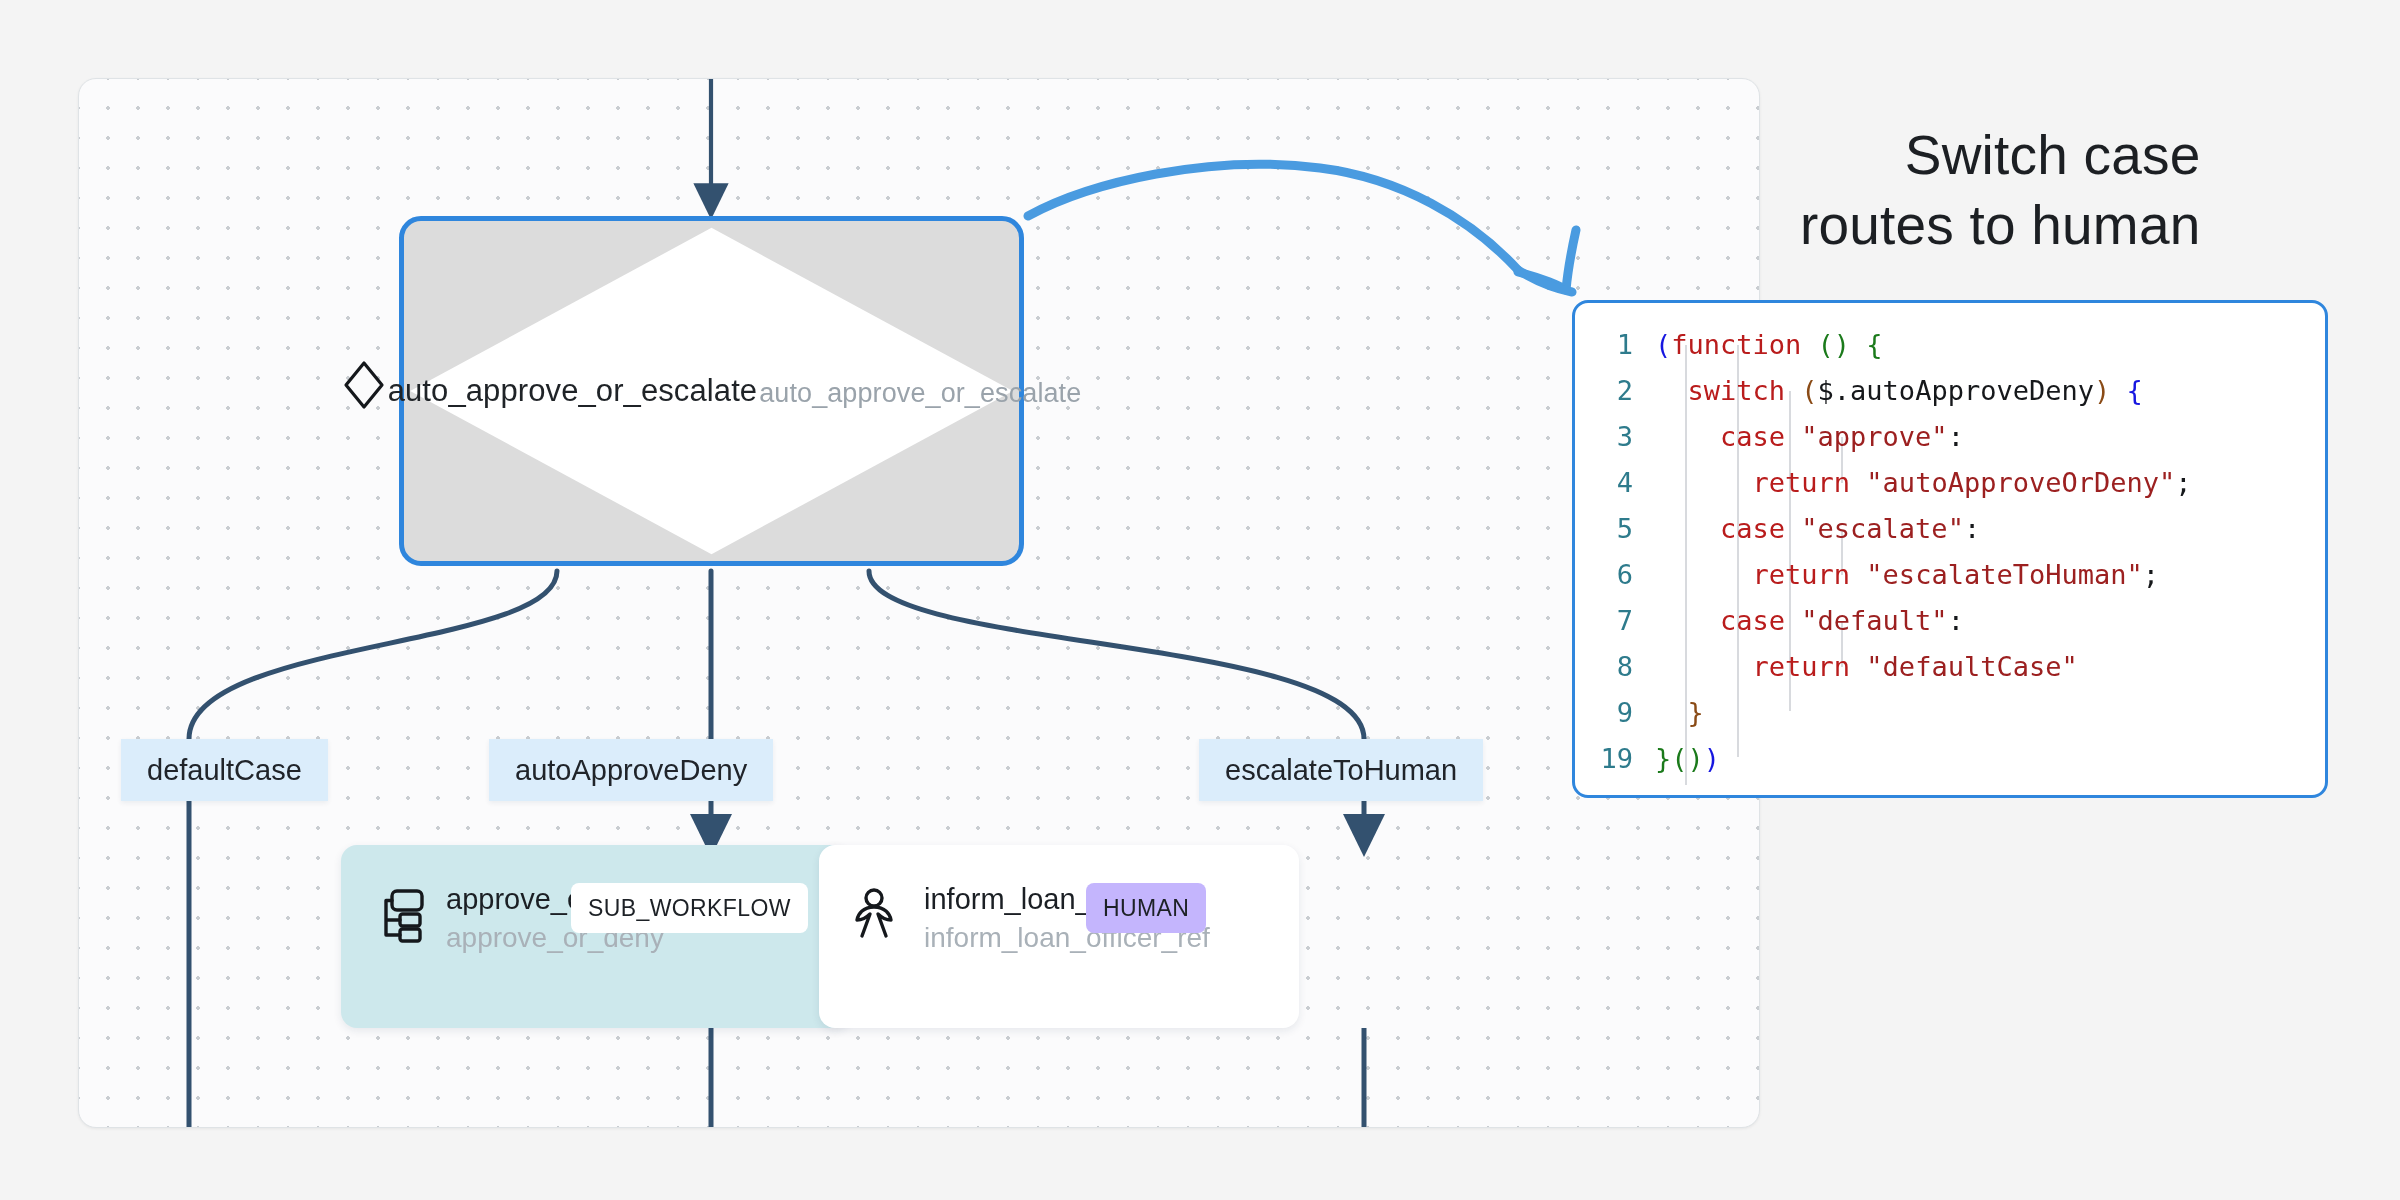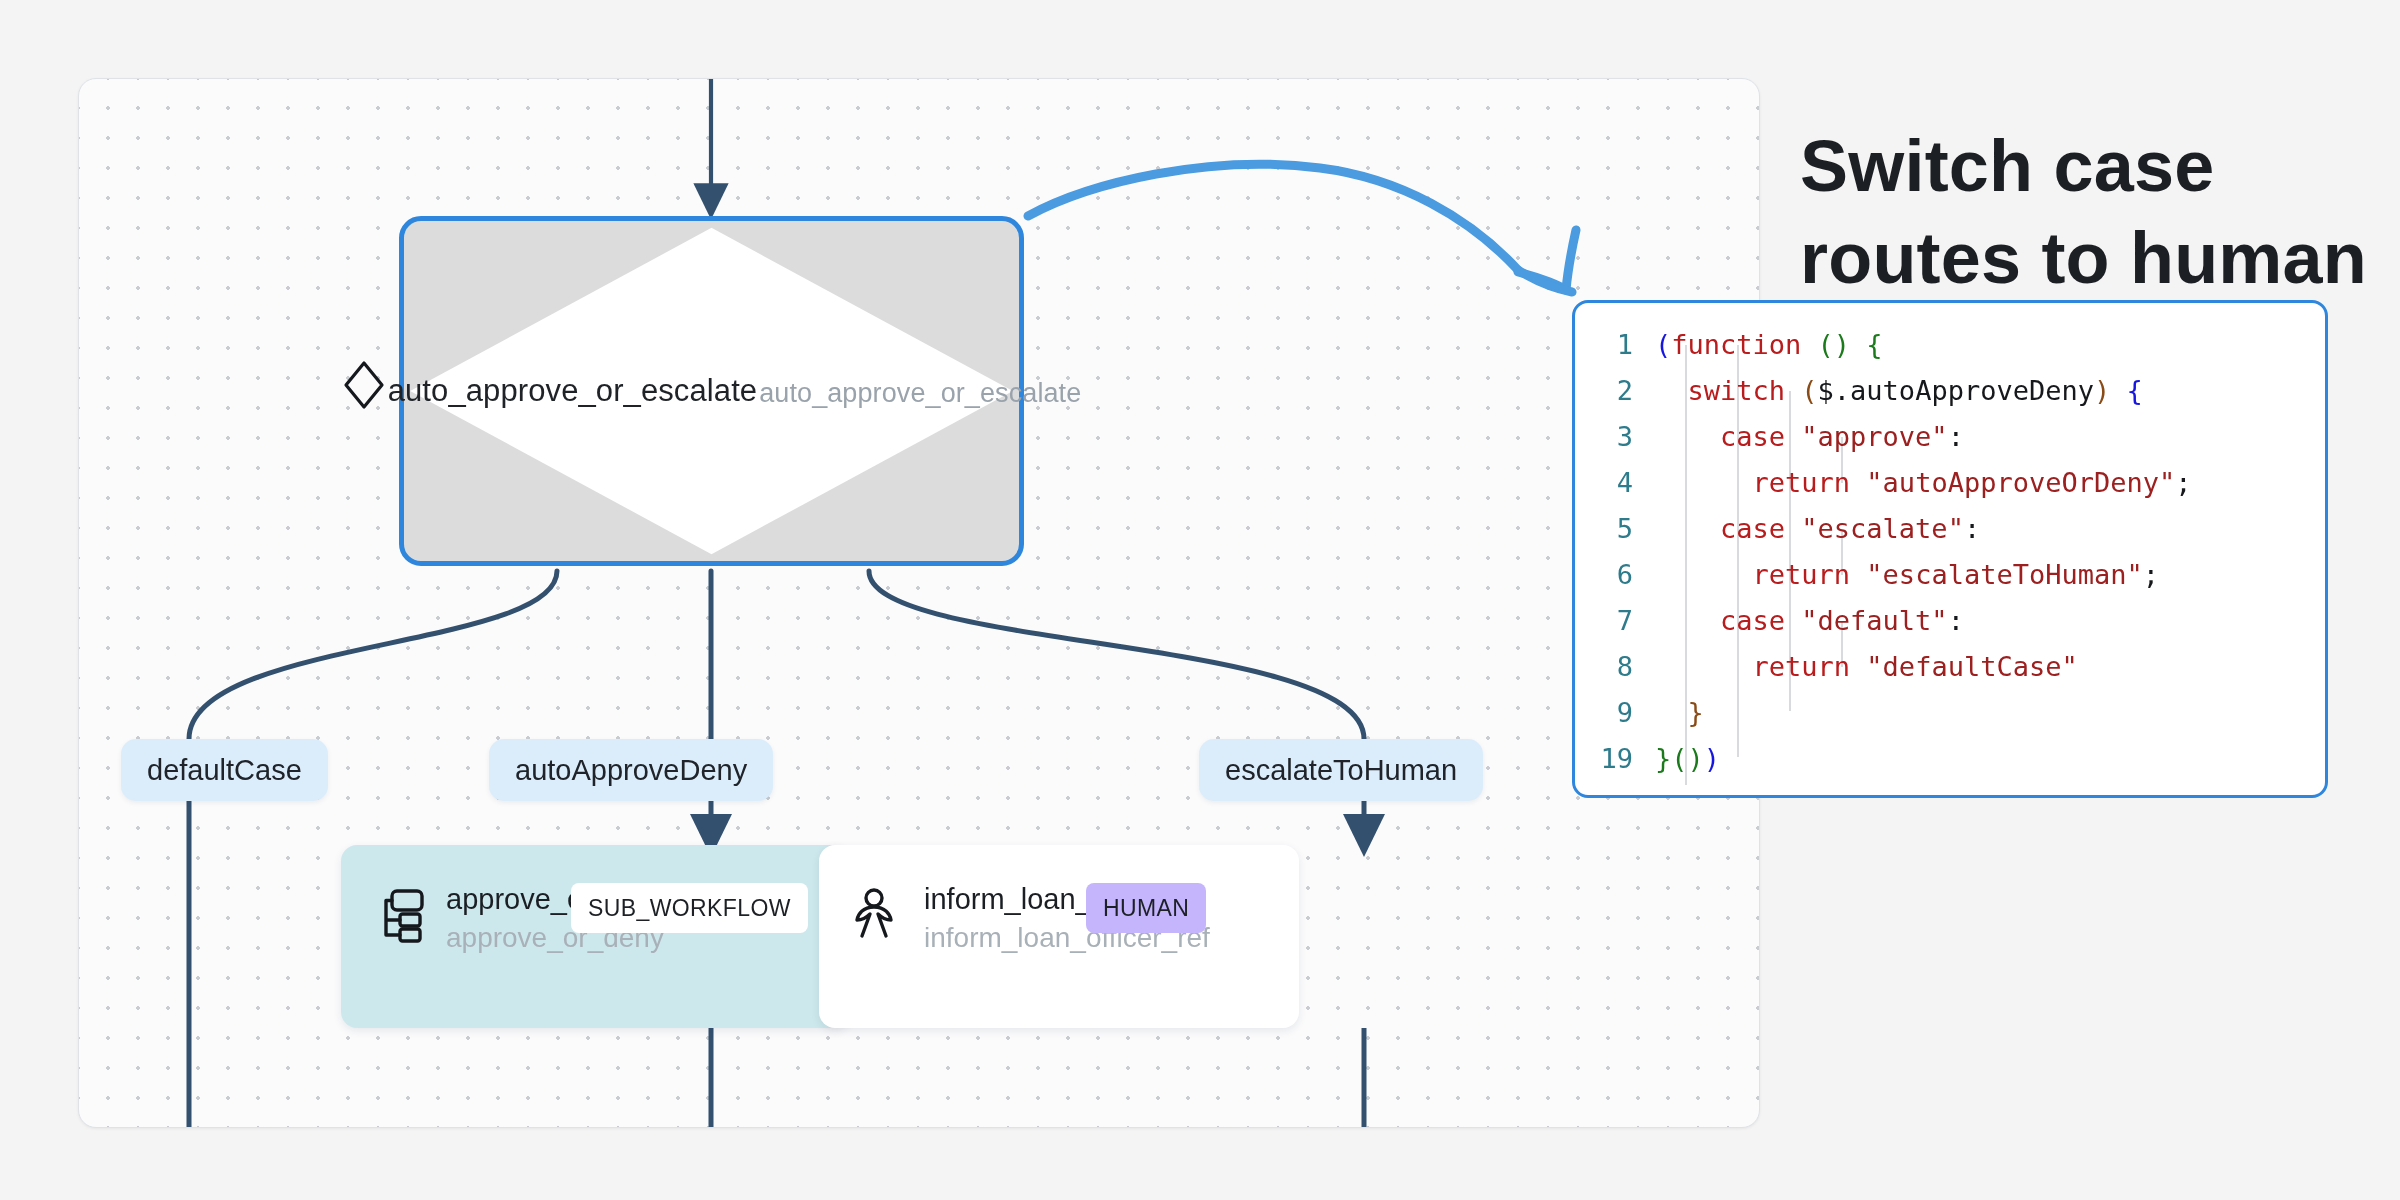--- a/index.html
+++ b/index.html
@@ -52,21 +52,21 @@
     font-size:31px;color:#1f2327;letter-spacing:.1px;white-space:nowrap;
   }
   .node-sub{
     font-size:27px;color:#9aa3ab;letter-spacing:.1px;white-space:nowrap;margin-top:5px;
   }
 
   
   .pill{
     position:absolute;
     background:#dbedfb;
-    border-radius:15px;
+    border-radius:0;
     height:62px;
     display:flex;align-items:center;justify-content:center;
     padding:0 26px;
     font-size:29px;color:#20242a;
     box-shadow:0 2px 5px rgba(20,40,70,.07);
     white-space:nowrap;
     box-sizing:border-box;
   }
   #pill-default{left:42px;top:660px;}
   #pill-auto{left:410px;top:660px;}
@@ -94,23 +94,24 @@
     padding:2px 17px;
     font-size:23px;letter-spacing:.4px;color:#1d2126;
     border-radius:8px;white-space:nowrap;
   }
   #badge-subwf{left:230px;background:#ffffff;}
   #badge-human{left:267px;background:#c4b5fd;}
 
   
   .annotation{
     position:absolute;left:1800px;top:120px;
-    font-size:72px;line-height:1.28;color:#1c1f23;
-    font-weight:700;letter-spacing:.2px;
+    font-size:55px;line-height:1.28;color:#1c1f23;
+    font-weight:400;letter-spacing:.2px;
     white-space:pre-line;
+    text-align:right;
   }
 
   
   #hand-arrow{position:absolute;left:1020px;top:140px;width:590px;height:200px;overflow:visible;}
 
   
   .code-panel{
     position:absolute;left:1572px;top:300px;
     width:756px;height:498px;
     background:#ffffff;

